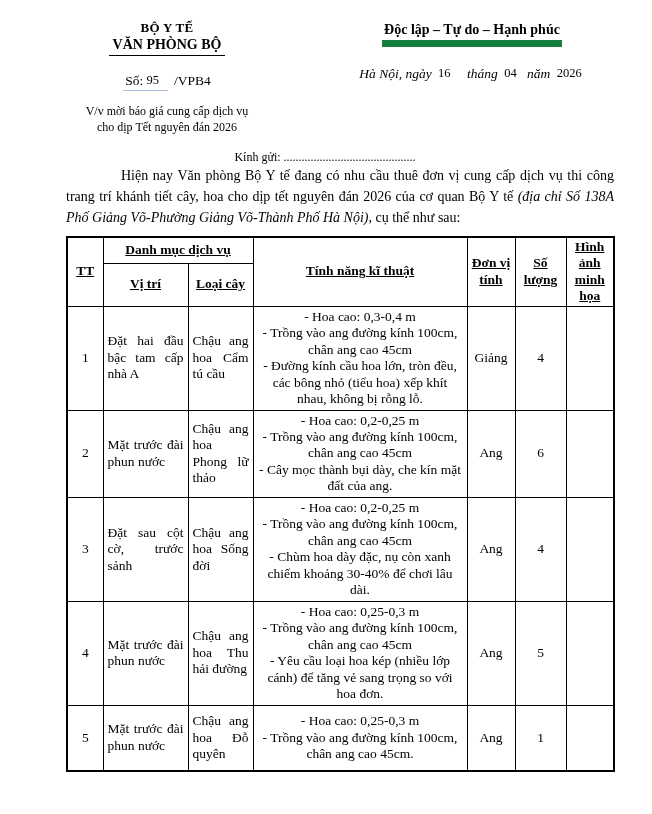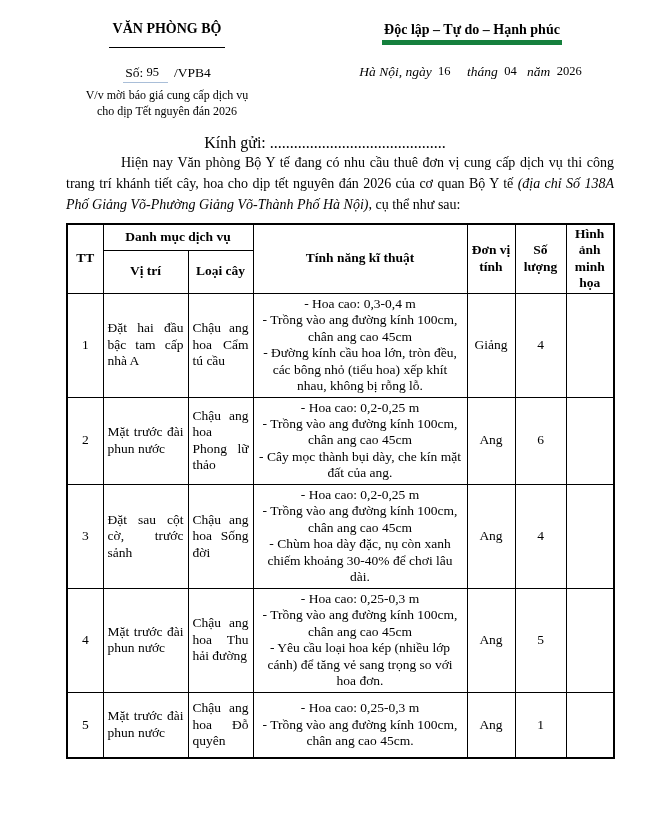--- a/index.html
+++ b/index.html
@@ -9,57 +9,57 @@
     font-family: "Liberation Serif", "DejaVu Serif", serif;
     color: #000;
     padding: 20px 38px 20px 66px;
   }
   .header-row { display: flex; align-items: flex-start; }
   .header-left { width: 202px; text-align: center; flex-shrink: 0; }
   .header-right { width: 312px; margin-left: 62px; text-align: center; }
 
   .org-parent { font-weight: bold; font-size: 13px; letter-spacing: .3px; }
   .org-name { font-weight: bold; font-size: 14px; margin-top: 1px; }
-  .org-name .u-black { display: inline-block; border-bottom: 1px solid #000; padding: 0 4px 10px; }
+  .org-name .u-black { display: inline-block; border-bottom: 1px solid #000; padding: 0 4px 2px; }
 
   .so-line { font-size: 13.5px; margin-top: 17px; }
   .so-underline { display: inline-block; border-bottom: 1px solid #a9bed8; padding: 0 6px 1px 2px; }
   .filled-number { font-size: 12.5px; position: relative; top: -1.5px; padding: 0 3px; text-align: right; }
   .so-suffix { padding-left: 6px; }
 
-  .subject { font-size: 12px; line-height: 1.32; margin-top: 5px; }
+  .subject { font-size: 12px; line-height: 1.32; margin-top: 13px; }
 
   .national-1 { font-weight: bold; font-size: 13.5px; letter-spacing: .2px; }
   .national-2 { font-weight: bold; font-size: 14px; margin-top: 2px; }
-  .national-2 .u-black { display: inline-block; border-bottom: 5px solid #15803d; padding: 0 2px 2px; }
+  .national-2 .u-black { display: inline-block; border-bottom: 7px solid #15803d; padding: 0 2px 2px; }
   .date-line { font-style: italic; font-size: 13.5px; margin-top: 19px; }
   .date-line .filled-number { font-style: normal; top: -1px; }
   .date-day { margin-right: 10px; }
   .date-month { margin-right: 4px; }
 
-  .salutation { text-align: center; font-size: 16px; margin-top: 14px; margin-right: 30px; }
+  .salutation { text-align: center; font-size: 12px; margin-top: 14px; margin-right: 30px; }
 
   .body-par { font-size: 14px; line-height: 1.5; text-align: justify; text-indent: 55px; }
   .body-par .it { font-style: italic; }
 
   table.quote-table {
     border-collapse: collapse;
     table-layout: fixed;
     width: 547px;
     margin-top: 8px;
     border: 2px solid #000;
   }
   .quote-table th, .quote-table td {
     border: 1px solid #000;
     font-size: 13.5px;
     line-height: 1.22;
     vertical-align: middle;
     overflow: hidden;
   }
-  .quote-table th { font-weight: bold; text-align: center; padding: 1px 2px; }
+  .quote-table th { font-weight: bold; text-align: center; padding: 1px 2px; text-decoration: underline; }
   .quote-table td { padding: 2px 4px; }
   .col-tt    { width: 36px; }
   .col-vitri { width: 85px; }
   .col-loai  { width: 65px; }
   .col-tinh  { width: 214px; }
   .col-donvi { width: 48px; }
   .col-sl    { width: 51px; }
   .col-hinh  { width: 48px; }
 
   .cell-tt, .cell-donvi, .cell-sl { text-align: center; }
@@ -72,20 +72,21 @@
   tbody tr:nth-child(2) { height: 85px; }
   tbody tr:nth-child(3) { height: 100px; }
   tbody tr:nth-child(4) { height: 100px; }
   tbody tr:nth-child(5) { height: 66px; }
 </style>
 </head>
 <body>
 
 <div class="header-row">
   <div class="header-left">
+    <div class="org-parent">BỘ Y TẾ</div>
     <div class="org-name">
       <span class="u-black">VĂN PHÒNG BỘ</span>
     </div>
     <div class="so-line">
       <span class="so-underline"><span>Số:</span><span class="filled-number">95</span></span><span class="so-suffix">/VPB4</span>
     </div>
     <div class="subject">
       <div>V/v mời báo giá cung cấp dịch vụ</div>
       <div>cho dịp Tết nguyên đán 2026</div>
     </div>

